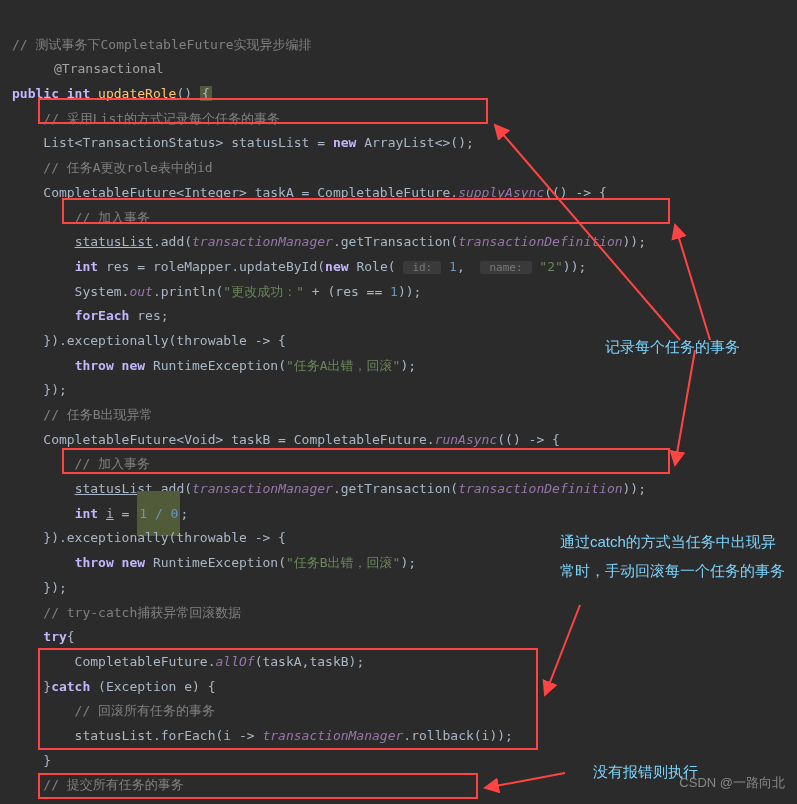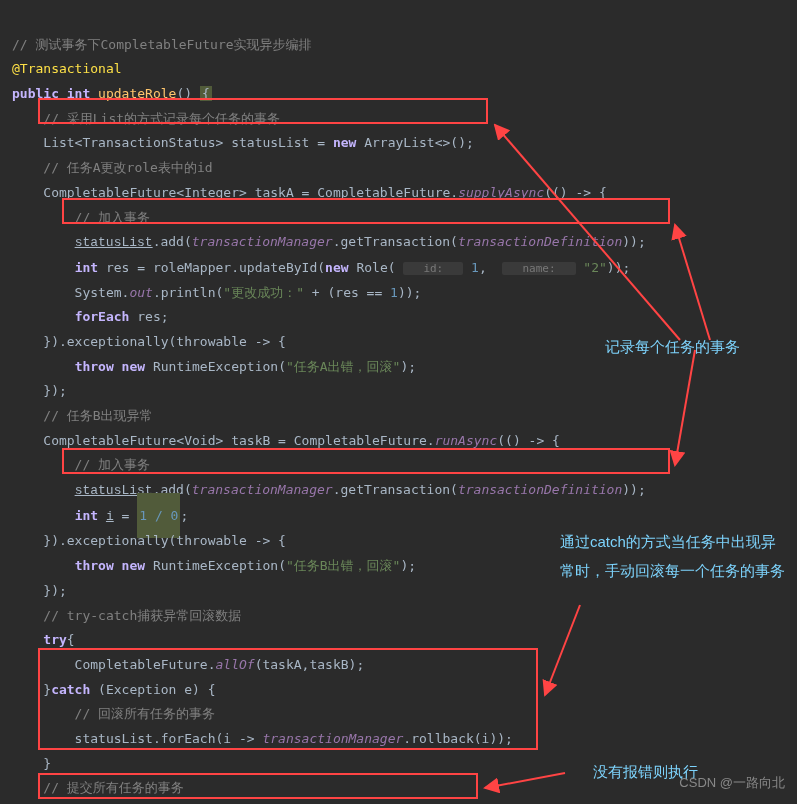--- a/index.html
+++ b/index.html
@@ -12,28 +12,28 @@
       height: 804px;
       overflow: hidden;
       position: relative;
       line-height: 1.9;
     }
     .code-area {
       padding: 8px 12px;
       white-space: pre;
     }
     .comment { color: #808080; }
-    .annotation { color: #fde047; }
+    .annotation { color: #a3a3a3; margin-left: 42px; }
     .keyword { color: #c4b5fd; font-weight: bold; }
     .method-name { color: #ffc66d; }
     .string { color: #6a8759; }
     .number { color: #6897bb; }
     .static-call { color: #9876aa; font-style: italic; }
-    .param-hint { color: #787878; background: #3a3a3a; padding: 0 20px; border-radius: 2px; font-size: 11px; }
-    .underline { text-decoration: underline; font-family: Liberation Mono, monospace; }
+    .param-hint { color: #787878; background: #3a3a3a; padding: 0 9px; border-radius: 2px; font-size: 11px; }
+    .underline { text-decoration: underline; }
     .highlight-div { background: #515b3a; padding: 15px 2px; }
     .cursor-box { background: #515b3a; padding: 0 2px; }
     
     .red-box {
       position: absolute;
       border: 2px solid #ff4444;
       pointer-events: none;
     }
     .box1 { top: 98px; left: 38px; width: 450px; height: 26px; }
     .box2 { top: 198px; left: 62px; width: 608px; height: 26px; }

